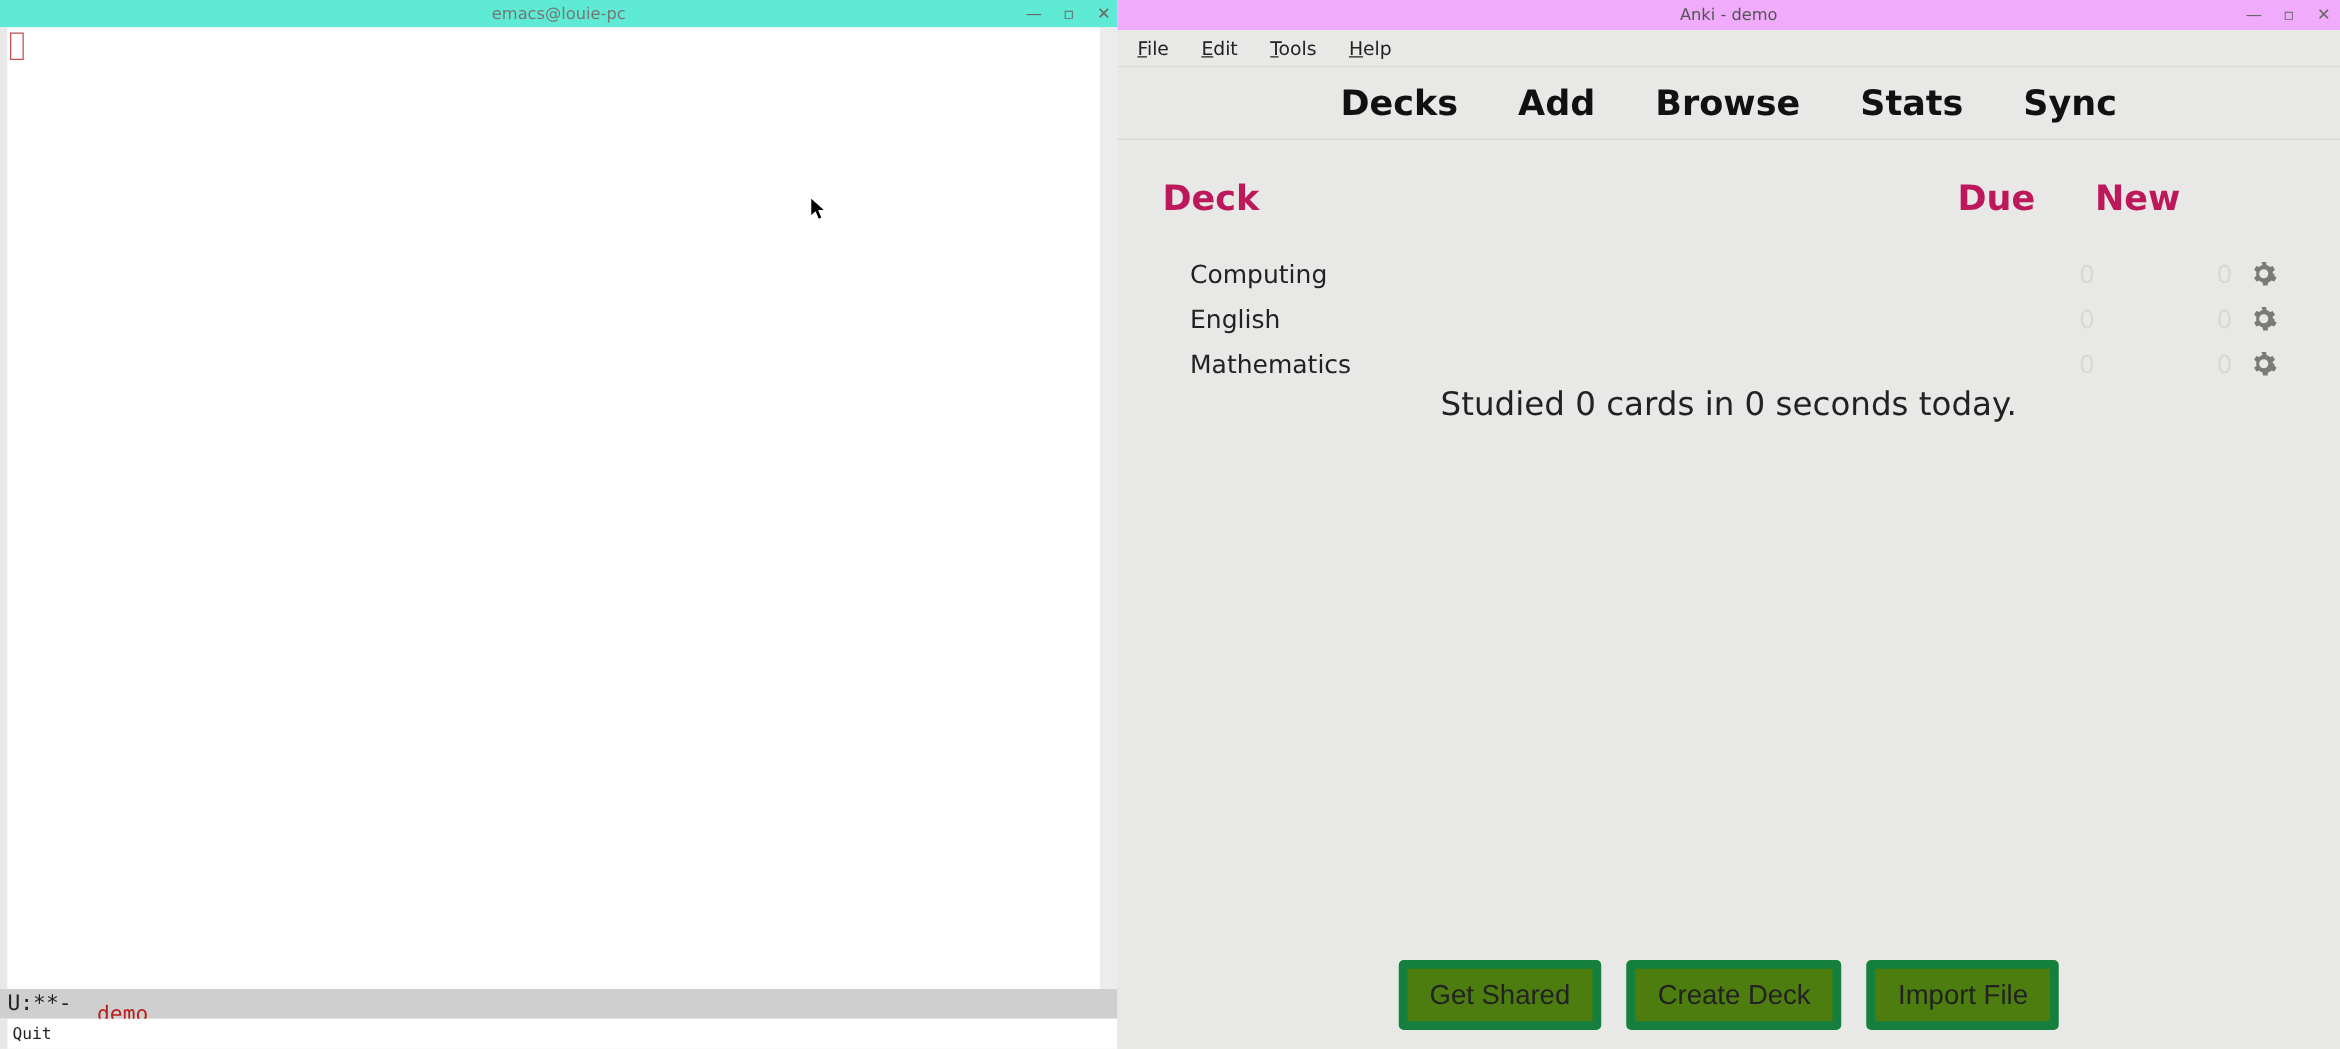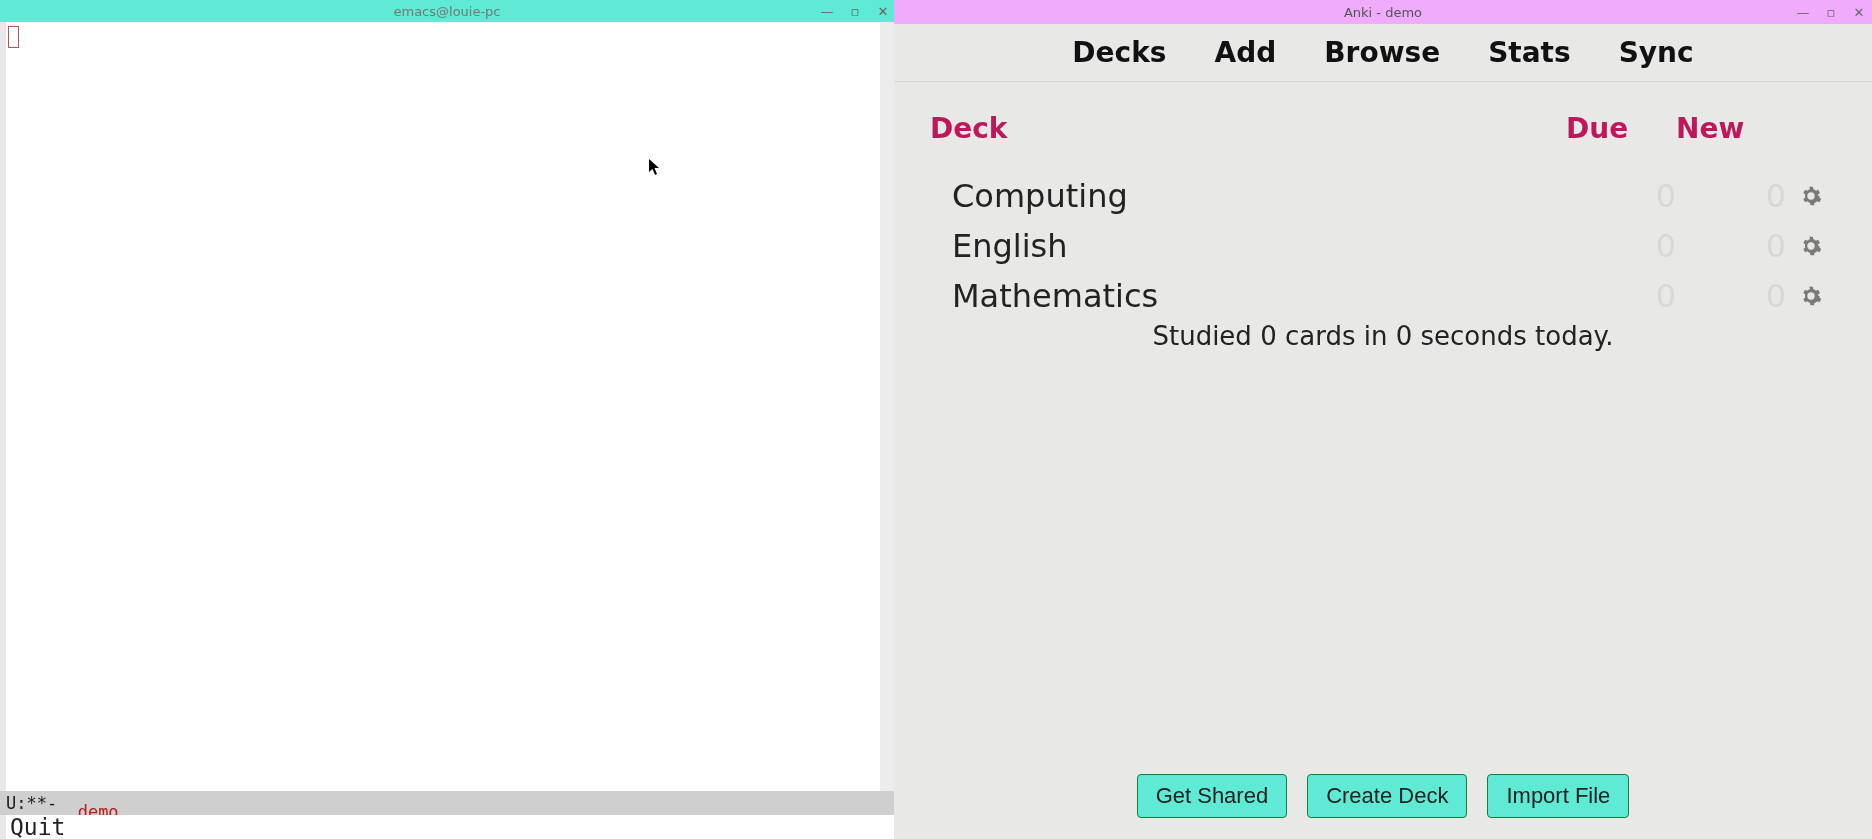--- a/index.html
+++ b/index.html
@@ -82,21 +82,21 @@
   align-items: center;
   white-space: pre;
   padding-left: 6px;
 }
 .emacs-modeline .buffer-name { color: #b91c1c; margin-top: 18px; }
 
 .emacs-minibuffer {
   height: 24px;
   background: #ffffff;
   font-family: "DejaVu Sans Mono", "Liberation Mono", monospace;
-  font-size: 23px;
+  font-size: 13px;
   color: #222;
   padding-left: 4px;
   display: flex;
   align-items: center;
   border-left: 6px solid #e8e8e8;
 }
 
 .mouse-cursor {
   position: absolute;
   left: 648px;
@@ -187,21 +187,21 @@
   font-weight: 700;
   color: #be185d;
 }
 .hdr-due, .hdr-new { text-align: left; }
 
 .deck-row {
   display: grid;
   grid-template-columns: 1fr 110px 110px 50px;
   align-items: center;
   padding: 6px;
-  font-size: 32px;
+  font-size: 20px;
   color: #222;
 }
 .deck-name { padding-left: 22px; cursor: pointer; }
 .deck-due, .deck-new {
   text-align: right;
   color: #d8d8d6;
 }
 .gear-cell { display: flex; justify-content: center; }
 .gear-btn { cursor: pointer; color: #7a7a78; }
 .gear-btn svg { display: block; }
@@ -215,22 +215,22 @@
 .anki-bottom {
   height: 70px;
   background: #e8e8e6;
   display: flex;
   align-items: center;
   justify-content: center;
   gap: 20px;
   padding-bottom: 16px;
 }
 .bottom-btn {
-  background: #5eead4;
-  border: 1px solid #15803d;
+  background: #4d7c0f;
+  border: 7px solid #15803d;
   border-radius: 4px;
   padding: 8px 18px;
   font-size: 22px;
   color: #222;
   cursor: pointer;
 }
 </style>
 </head>
 <body>
 
@@ -269,20 +269,26 @@
 
   <div class="anki-titlebar">
     <span>Anki - demo</span>
     <div class="window-controls">
       <span class="win-ctrl">—</span>
       <span class="win-ctrl">▫</span>
       <span class="win-ctrl">✕</span>
     </div>
   </div>
 
+  <div class="anki-menubar">
+    <span class="menu-item"><span class="ul">F</span>ile</span>
+    <span class="menu-item"><span class="ul">E</span>dit</span>
+    <span class="menu-item"><span class="ul">T</span>ools</span>
+    <span class="menu-item"><span class="ul">H</span>elp</span>
+  </div>
 
   <div class="anki-toolbar">
     <span class="tool-btn">Decks</span>
     <span class="tool-btn">Add</span>
     <span class="tool-btn">Browse</span>
     <span class="tool-btn">Stats</span>
     <span class="tool-btn">Sync</span>
   </div>
 
   <div class="anki-content">

